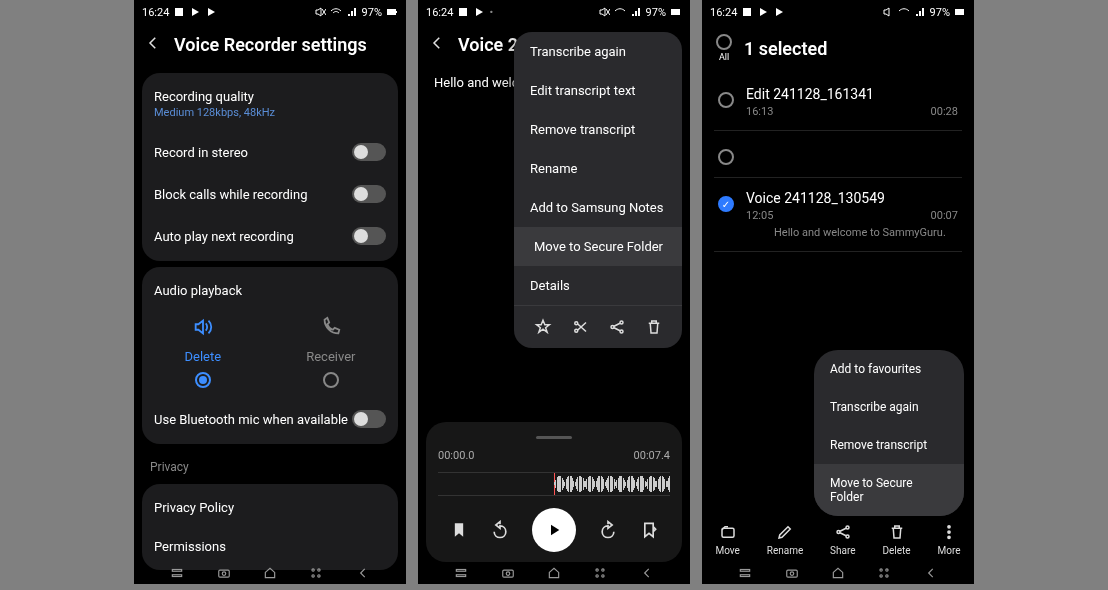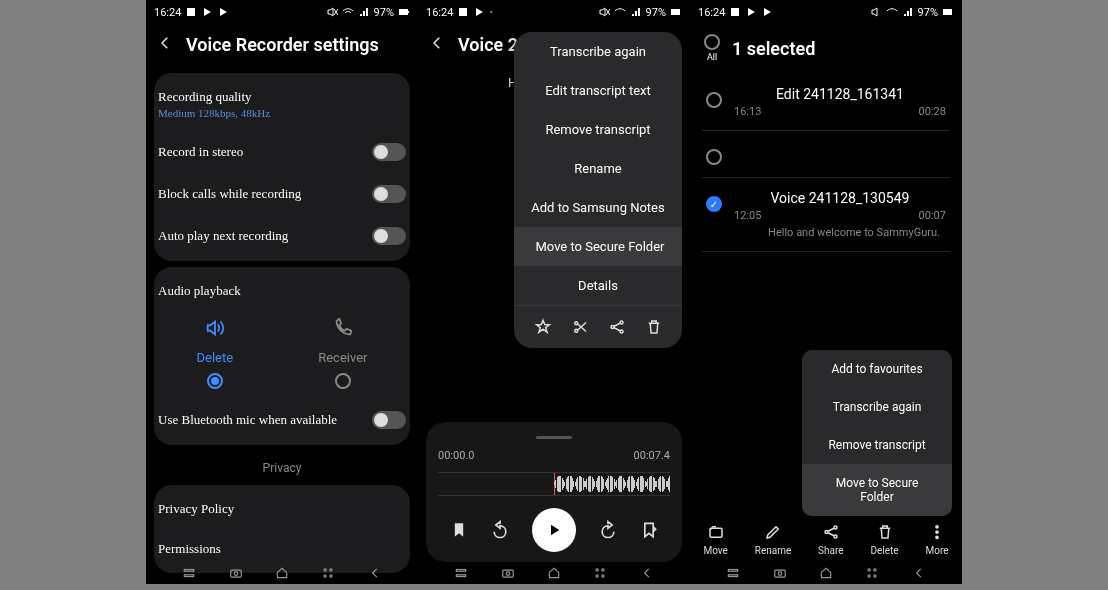--- a/index.html
+++ b/index.html
@@ -1,26 +1,26 @@
 <!DOCTYPE html>
 <html><head>
 <meta charset="utf-8">
 <style>
   * { box-sizing: border-box; margin: 0; padding: 0; }
   body { background:#808080; font-family:-apple-system,Roboto,Arial,sans-serif; width:1108px; height:590px; display:flex; justify-content:center; align-items:flex-start; }
-  .stage { display:flex; gap:0;text-align:center; }
+  .stage { display:flex; gap:12px; }
   .phone { width:272px; height:584px; background:#000; color:#fff; position:relative; overflow:hidden; font-size:13px; }
   .statusbar { display:flex; justify-content:space-between; align-items:center; padding:4px 8px 2px 8px; font-size:11px; height:22px; }
   .statusbar .left, .statusbar .right { display:flex; align-items:center; gap:4px; }
   .statusbar svg { width:12px; height:12px; fill:#fff; }
   .hdr { display:flex; align-items:center; gap:12px; padding:12px 14px 12px 10px; }
   .hdr .back svg { width:18px; height:18px; stroke:#e0e0e0; stroke-width:2; fill:none; }
   .hdr h1 { font-size:18px; font-weight:600; }
   .card { background:#1c1c1e; border-radius:18px; margin:6px 8px; padding:4px 0; }
-  .row { display:flex; justify-content:space-between; align-items:center; padding:12px 4px;font-family:Liberation Serif, serif; }
+  .row { display:flex; justify-content:space-between; align-items:center; padding:12px 12px; }
   .row.col { flex-direction:column; align-items:flex-start; gap:2px; }
   .sub { color:#5a8dd6; font-size:11px; }
   .toggle { width:34px; height:18px; background:#555; border-radius:10px; position:relative; }
   .toggle::after { content:""; position:absolute; left:2px; top:2px; width:14px; height:14px; background:#ddd; border-radius:50%; }
   .radio-wrap { display:flex; justify-content:space-around; width:100%; padding:6px 0 10px 0; }
   .radio-col { display:flex; flex-direction:column; align-items:center; gap:8px; }
   .radio-col.active { color:#3d8eff; }
   .radio-col .ico svg { width:22px; height:22px; stroke:#888; fill:none; stroke-width:2; }
   .radio-col.active .ico svg { stroke:#3d8eff; }
   .radio { width:16px; height:16px; border:2px solid #888; border-radius:50%; display:flex; align-items:center; justify-content:center; }
@@ -56,21 +56,21 @@
   .circ.chk::after { content:"✓"; position:absolute; inset:0; display:flex; align-items:center; justify-content:center; color:#fff; font-size:10px; }
   .list { padding:0 12px; }
   .rec { display:flex; align-items:flex-start; gap:12px; padding:12px 4px; border-bottom:1px solid #222; }
   .rec .info { flex:1; }
   .rec .name { font-size:14px; margin-bottom:3px; }
   .rec .meta { display:flex; justify-content:space-between; color:#888; font-size:11px; }
   .rec .preview { color:#888; font-size:11px; margin-top:4px;padding-left:28px; }
   .botbar { position:absolute; bottom:22px; left:0; right:0; display:flex; justify-content:space-around; padding:6px 0; }
   .botbar .bb { display:flex; flex-direction:column; align-items:center; gap:4px; font-size:10px; color:#ddd; }
   .botbar svg { width:18px; height:18px; stroke:#ddd; fill:none; stroke-width:2; }
-  .ctx2 { position:absolute; bottom:68px; right:10px; width:150px; background:#2a2a2d; border-radius:10px; overflow:hidden; box-shadow:0 4px 20px rgba(0,0,0,.6); }
+  .ctx2 { position:absolute; bottom:68px; right:10px; width:150px; background:#2a2a2d; border-radius:24px; overflow:hidden; box-shadow:0 4px 20px rgba(0,0,0,.6); }
   .ctx2 .mi { padding:12px 16px; font-size:12px; }
   .ctx2 .mi.hl { background:#3a3a3d; }
 </style>
 </head>
 <body>
 
 <div class="stage">
 
 <div class="phone">
   <div class="statusbar">

